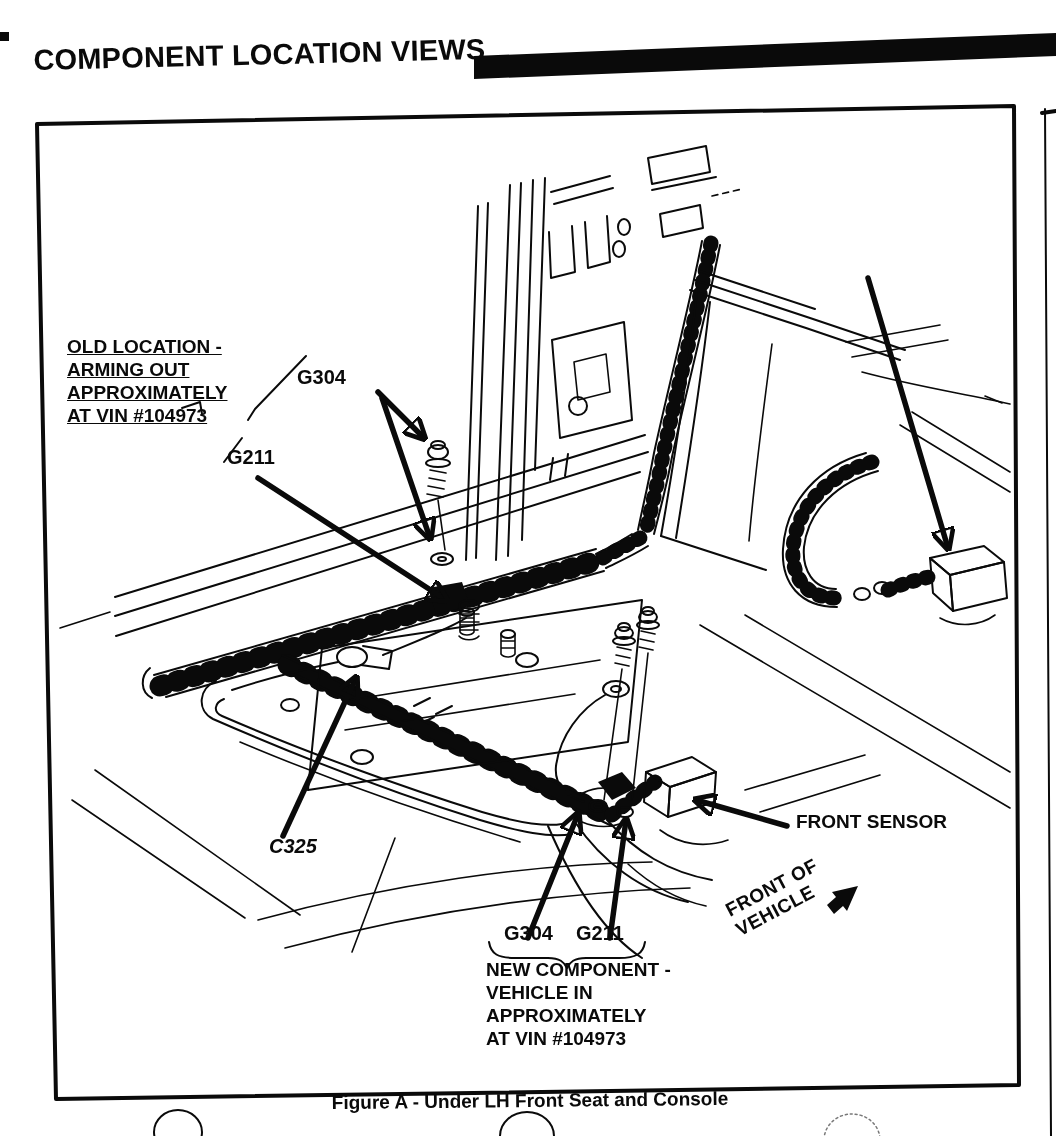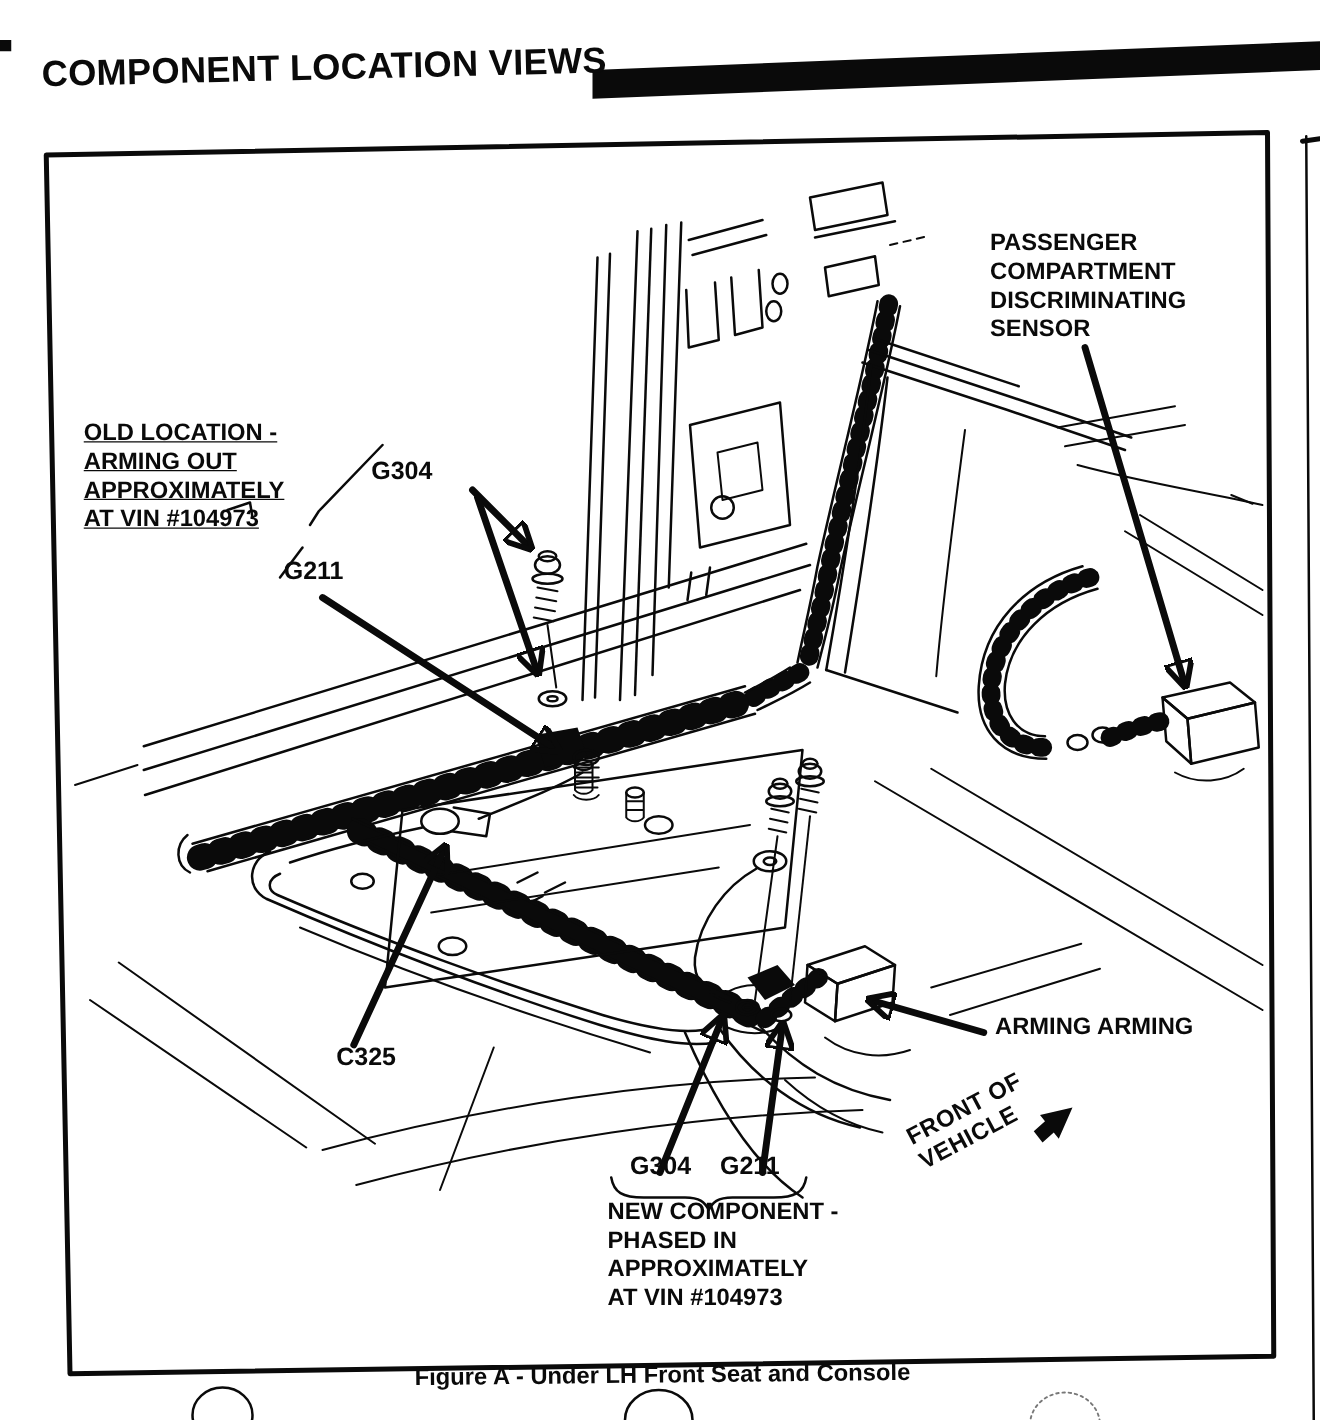--- a/index.html
+++ b/index.html
@@ -221,44 +221,38 @@
       <path class="thick" marker-end="url(#ah)" d="M868,278 L948,548"></path>
       <path class="thick" marker-end="url(#ah)" d="M787,826 L696,800"></path>
       <path class="thick" marker-end="url(#ah)" d="M528,938 L578,814"></path>
       <path class="thick" marker-end="url(#ah)" d="M610,938 L626,820"></path>
       <polygon class="fill" points="858,886 847,911 843,906 834,914 827,905 836,897 832,892"></polygon>
     </g>
   </svg>
 
   <div class="title">COMPONENT LOCATION VIEWS</div>
 
-  <div class="lbl" style="left:792px; top:183px;">
-    <span>PASSENGER</span>
-    <span>COMPARTMENT</span>
-    <span>DISCRIMINATING</span>
-    <span>SENSOR</span>
-  </div>
 
   <div class="lbl" style="left:67px; top:335px;text-decoration:underline;">
     <span>OLD LOCATION -</span>
     <span>ARMING OUT</span>
     <span>APPROXIMATELY</span>
     <span>AT VIN #104973</span>
   </div>
 
   <div class="lbl" style="left:297px; top:366px; font-size:20px;">G304</div>
   <div class="lbl" style="left:227px; top:446px; font-size:20px;">G211</div>
-  <div class="lbl" style="left:269px; top:835px; font-size:20px;">C325</div>
-  <div class="lbl" style="left:796px; top:810px;">ARMING ARMING</div>
+  <div class="lbl" style="left:269px; top:835px; font-size:20px;font-style:italic;">C325</div>
+  <div class="lbl" style="left:796px; top:810px;">FRONT SENSOR</div>
   <div class="lbl" style="left:504px; top:922px; font-size:20px;">G304</div>
   <div class="lbl" style="left:576px; top:922px; font-size:20px;">G211</div>
 
   <div class="lbl" style="left:486px; top:958px;">
     <span>NEW COMPONENT -</span>
-    <span>PHASED IN</span>
+    <span>VEHICLE IN</span>
     <span>APPROXIMATELY</span>
     <span>AT VIN #104973</span>
   </div>
 
   <div class="lbl rot" style="left:722px; top:902px; line-height:22px;">
     <span>FRONT OF</span>
     <span>VEHICLE</span>
   </div>
 
   <div class="caption">Figure A - Under LH Front Seat and Console</div>

